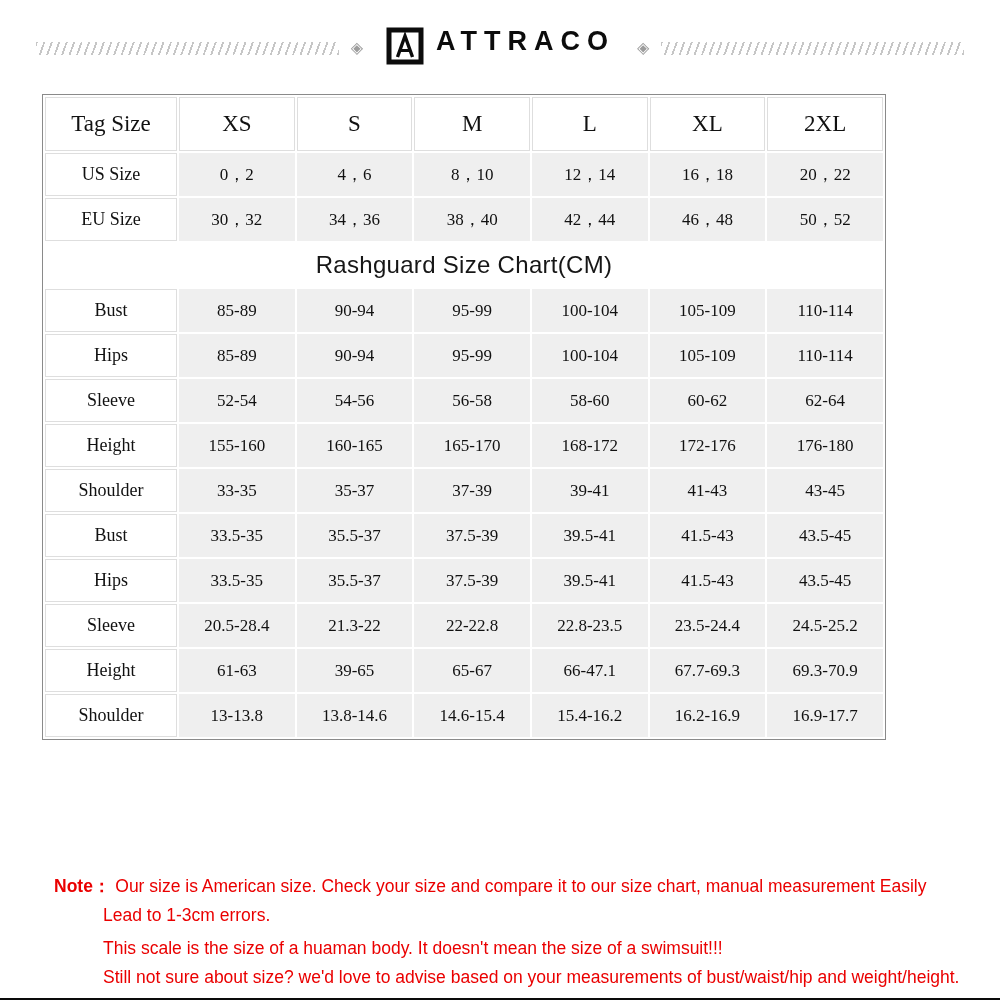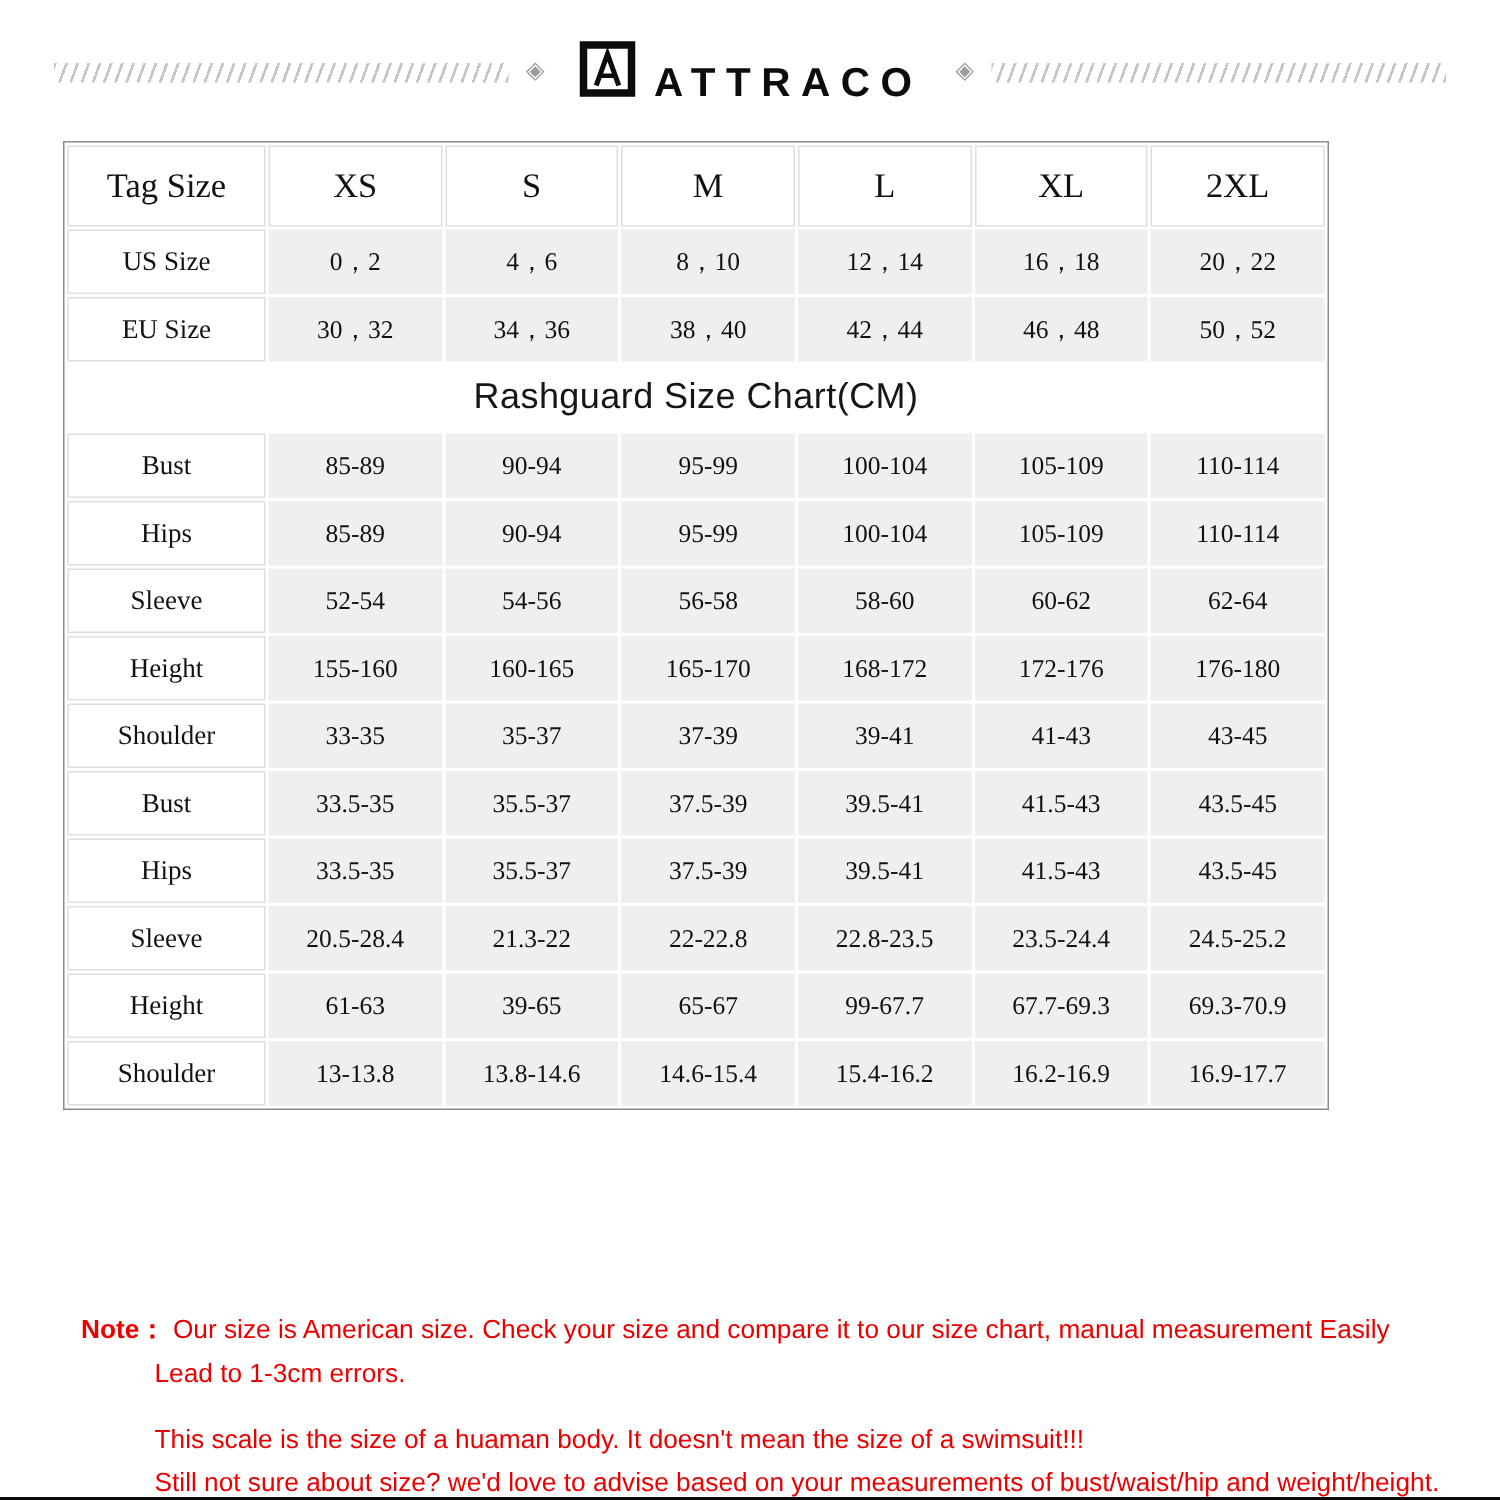--- a/index.html
+++ b/index.html
@@ -31,21 +31,21 @@
     height: 13px;
     background: repeating-linear-gradient(110deg, #c6c6c6 0 1.8px, transparent 1.8px 7px);
   }
   .diamond {
     color: #9c9c9c;
     font-size: 16px;
     line-height: 1;
   }
   .logo {
     display: flex;
-    align-items: flex-end;
+    align-items: flex-start;
     gap: 11px;
     margin: 0 10px;
   }
   .logo-text {
     font-size: 27px;
     font-weight: bold;
     letter-spacing: 7px;
     color: #0c0c0c;
     white-space: nowrap;
   }
@@ -109,21 +109,21 @@
     position: absolute;
     left: 54px;
     top: 872px;
     width: 910px;
     color: #ea0000;
     font-size: 17.5px;
     line-height: 29px;
   }
   .note-label { font-weight: bold; }
   .note-indent { padding-left: 49px; }
-  .note-gap { margin-top: 15px; }
+  .note-gap { margin-top: 4px; }
 
   .bottom-line {
     position: absolute;
     left: 0;
     right: 0;
     bottom: 0;
     height: 2px;
     background: #0a0a0a;
   }
 </style>
@@ -259,21 +259,21 @@
           <td class="val">22-22.8</td>
           <td class="val">22.8-23.5</td>
           <td class="val">23.5-24.4</td>
           <td class="val">24.5-25.2</td>
         </tr>
         <tr>
           <td class="lbl">Height</td>
           <td class="val">61-63</td>
           <td class="val">39-65</td>
           <td class="val">65-67</td>
-          <td class="val">99-67.7</td>
+          <td class="val">66-47.1</td>
           <td class="val">67.7-69.3</td>
           <td class="val">69.3-70.9</td>
         </tr>
         <tr>
           <td class="lbl">Shoulder</td>
           <td class="val">13-13.8</td>
           <td class="val">13.8-14.6</td>
           <td class="val">14.6-15.4</td>
           <td class="val">15.4-16.2</td>
           <td class="val">16.2-16.9</td>

